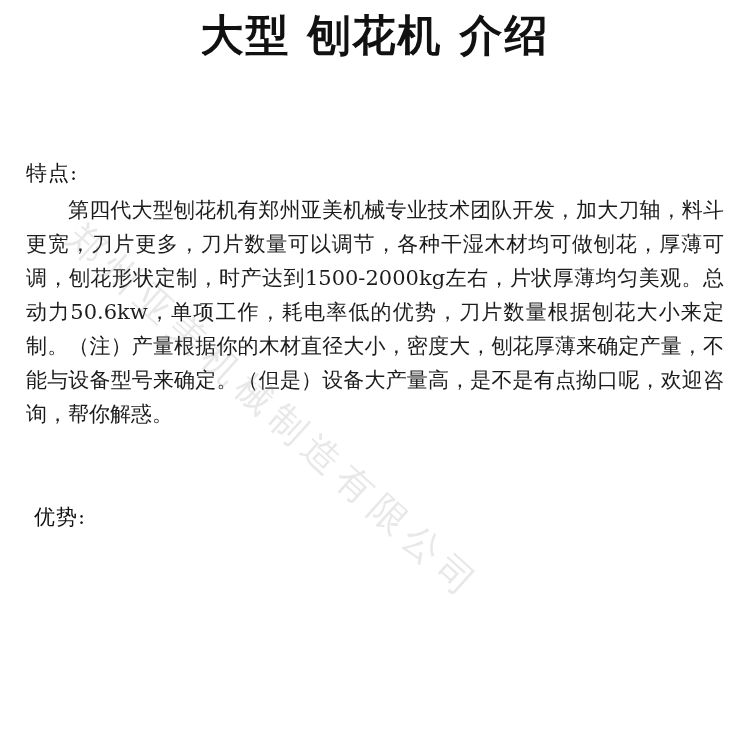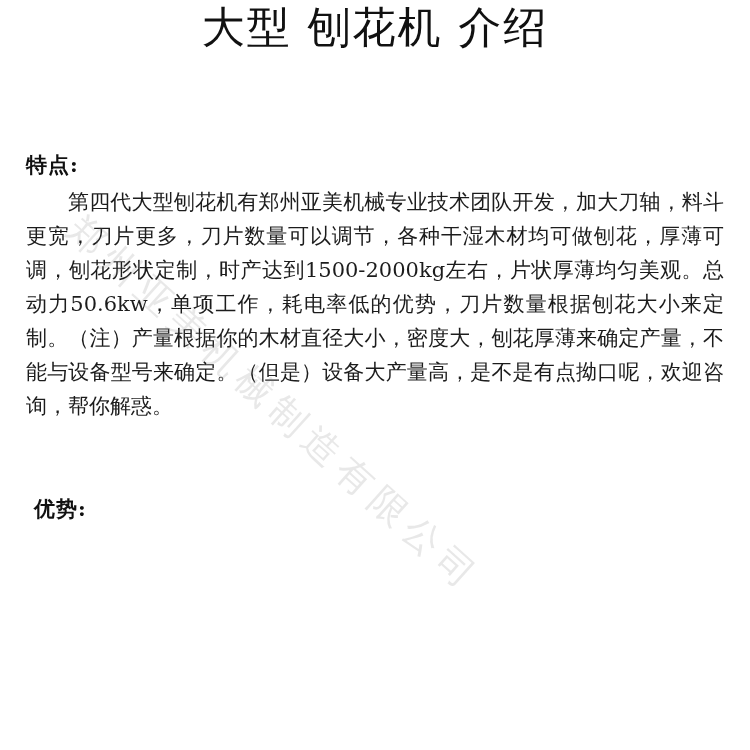--- a/index.html
+++ b/index.html
@@ -20,37 +20,38 @@
     width: 750px;
     height: 750px;
     box-sizing: border-box;
     padding: 0 26px;
   }
 
   
   .title {
     text-align: center;
     font-size: 43px;
-    font-weight: normal;
+    font-weight: bold;
     letter-spacing: 2px;
+    margin-top: 8px;
     line-height: 1.3;
     color: #111111;
     font-family: "DejaVu Serif", "Liberation Serif", serif;
   }
 
   
   .section {
     position: relative;
   }
   .section.features { margin-top: 95px; }
   .section.advantages { margin-top: 72px; margin-left: 8px; }
 
   .section-heading {
     font-size: 21px;
-    font-weight: bold;
+    font-weight: normal;
     color: #111111;
     margin-bottom: 6px;
     letter-spacing: 1px;
     font-family: "DejaVu Serif", "Liberation Serif", serif;
   }
 
   .body-text {
     font-size: 21px;
     line-height: 1.62;
     text-align: justify;

